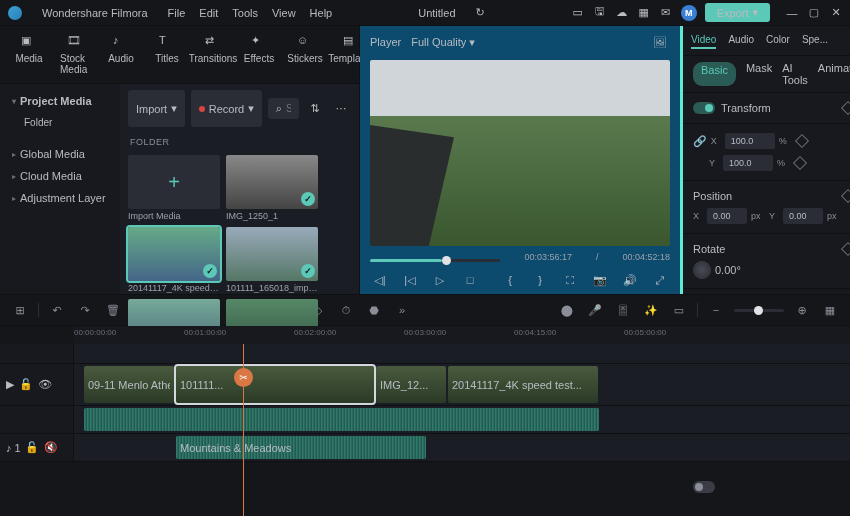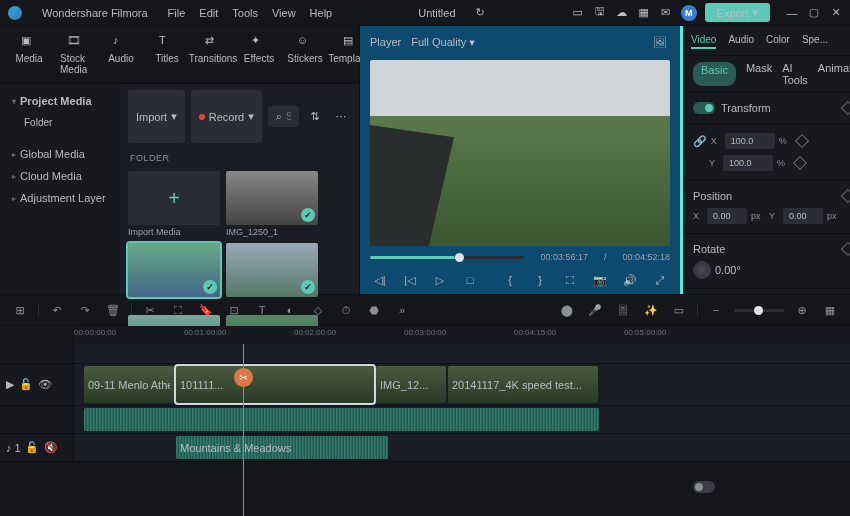--- a/index.html
+++ b/index.html
@@ -22,40 +22,40 @@
 .nav-tab.active{color:#5bc8b8}
 .nav-tab .ic{width:16px;height:16px}
 .nav-tab span{font-size:10px}
 .media-body{display:flex;flex:1}
 .sidebar{width:120px;background:#17191e;display:flex;flex-direction:column;padding:6px 0}
 .side-item{padding:5px 12px;cursor:pointer;font-size:10px;display:flex;align-items:center;gap:4px}
 .side-item.hdr{font-weight:600;color:#d4d7dc}
 .side-item .arrow{font-size:8px;color:#6a6e77}
 .media-main{flex:1;display:flex;flex-direction:column;background:#1a1d23}
 .media-toolbar{display:flex;align-items:center;gap:6px;padding:6px 8px}
-.dd{background:#2a2d35;padding:20px 8px;border-radius:3px;cursor:pointer;display:flex;align-items:center;gap:4px;font-size:10px}
+.dd{background:#2a2d35;padding:12px 8px;border-radius:3px;cursor:pointer;display:flex;align-items:center;gap:4px;font-size:10px}
 .rec-dot{width:6px;height:6px;border-radius:50%;background:#d94545}
 .search{flex:1;background:#2a2d35;padding:4px 8px;border-radius:3px;display:flex;align-items:center;gap:4px}
 .search input{background:none;border:none;outline:none;color:#b8bcc2;width:100%;font-size:10px}
 .icon-btn{width:20px;height:20px;display:flex;align-items:center;justify-content:center;cursor:pointer;border-radius:3px}
 .folder-hdr{padding:4px 10px;font-size:9px;letter-spacing:.5px;color:#8a8e97}
 .thumbs{display:flex;flex-wrap:wrap;gap:6px;padding:4px 8px}
 .thumb{width:92px;display:flex;flex-direction:column;gap:2px}
 .thumb-img{width:92px;height:54px;background:#2a2d35;border-radius:2px;position:relative;overflow:hidden}
 .thumb.sel .thumb-img{outline:2px solid #5bc8b8}
 .thumb-img.import{display:flex;align-items:center;justify-content:center;color:#5bc8b8;font-size:20px}
 .check{position:absolute;bottom:3px;right:3px;width:14px;height:14px;border-radius:50%;background:#5bc8b8;display:flex;align-items:center;justify-content:center;color:#0e1a17;font-size:9px;font-weight:bold}
 .thumb-label{font-size:9px;white-space:nowrap;overflow:hidden;text-overflow:ellipsis;color:#9da1a9}
 .media-footer{display:flex;align-items:center;gap:8px;padding:4px 8px;border-top:1px solid #0e1013}
 .preview{flex:1;display:flex;flex-direction:column;background:#0c4a6e;border-right:3px solid #5eead4}
 .preview-hdr{display:flex;align-items:center;gap:10px;padding:6px 10px}
 .viewport{flex:1;background:#0a0b0e;margin:2px 10px;position:relative;overflow:hidden;border-radius:2px}
 .scene{width:100%;height:100%;background:linear-gradient(#cfd5d9 0%,#cfd5d9 30%,#5a7a4e 30%,#3a5730 100%)}
 .scene::before{content:"";position:absolute;left:0;top:35%;width:28%;height:65%;background:#2a2d2e;clip-path:polygon(0 0,100% 10%,70% 100%,0 100%)}
-.timebar{display:flex;align-items:center;gap:16px;padding:4px 10px}
+.timebar{display:flex;align-items:flex-end;gap:24px;padding:4px 10px}
 .scrub{flex:1;height:3px;background:#2a2d35;border-radius:2px;position:relative}
 .scrub::before{content:"";position:absolute;left:0;top:0;height:100%;width:55%;background:#5bc8b8;border-radius:2px}
 .scrub::after{content:"";position:absolute;left:55%;top:-3px;width:9px;height:9px;background:#e0e2e5;border-radius:50%}
 .tc{font-size:9px;color:#9da1a9}
 .transport{display:flex;align-items:center;gap:10px;padding:4px 10px;justify-content:center}
 .transport .icon-btn{color:#b8bcc2}
 .props{width:180px;background:#17191e;display:flex;flex-direction:column}
 .prop-tabs{display:flex;padding:6px 8px;gap:12px;border-bottom:1px solid #0e1013}
 .prop-tab{cursor:pointer;font-size:10px;padding:2px 0}
 .prop-tab.active{color:#5bc8b8;border-bottom:2px solid #5bc8b8}
@@ -478,20 +478,20 @@
           </div>
         </div>
     </div>
     <div class="track audio">
       <div class="track-hdr">
           <span>♪ 1</span>
           <span>🔓</span>
           <span>🔇</span>
         </div>
       <div class="track-body">
-          <div class="clip aud" style="left:102px;width:212px">
+          <div class="clip aud" style="left:102px;width:250px">
             <div class="wave"></div>
             <span class="clip-label">Mountains &amp; Meadows</span>
           </div>
         </div>
     </div>
   </div>
 </div>
 
 </body></html>

